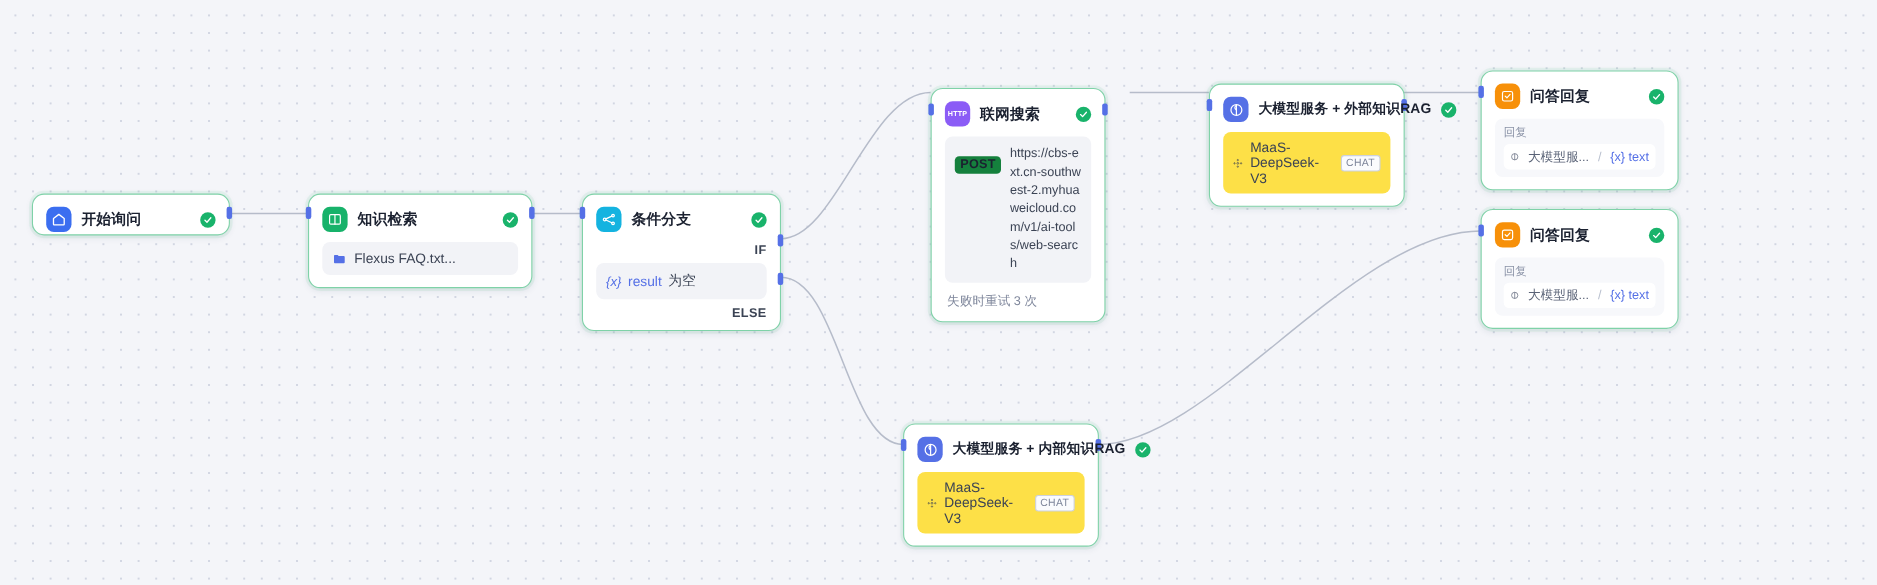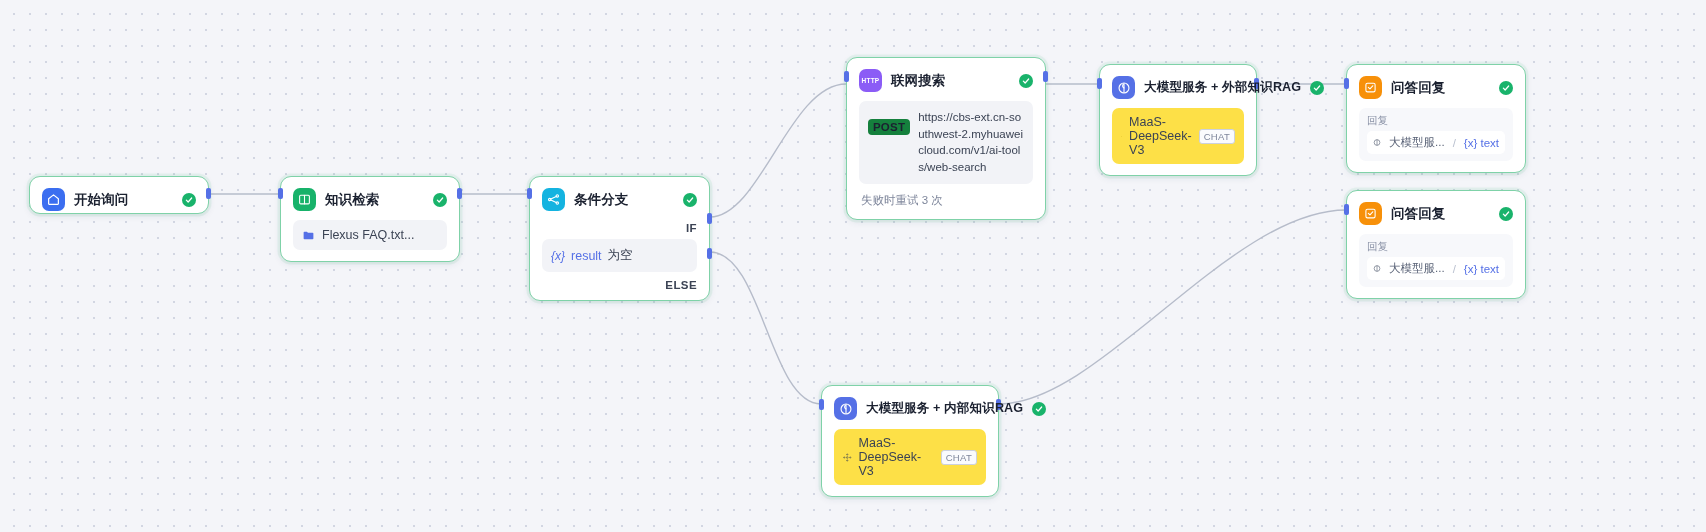--- a/index.html
+++ b/index.html
@@ -248,21 +248,21 @@
       </span>
       <span class="node-title">开始询问</span>
       <span class="status-dot">
         <svg width="8" height="8" viewBox="0 0 24 24" fill="none" stroke="#fff" stroke-width="3.6" stroke-linecap="round" stroke-linejoin="round">
             <path d="M4 12.5 L9.5 18 L20 6"></path>
           </svg>
       </span>
     </div>
   </div>
 
-  <div class="node" style="left:280px; top:176px; width:180px;">
+  <div class="node" style="left:280px; top:176px; width:204px;">
     <div class="port left" style="top:11px;"></div>
     <div class="port right" style="top:11px;"></div>
     <div class="node-head">
       <span class="node-icon" style="background:#17b26a;">
         <svg width="13" height="13" viewBox="0 0 24 24" fill="none" stroke="#fff" stroke-width="2" stroke-linecap="round" stroke-linejoin="round">
           <rect x="3" y="4" width="18" height="16" rx="2"></rect>
             <path d="M12 4 V20"></path>
         </svg>
       </span>
       <span class="node-title">知识检索</span>
@@ -309,21 +309,21 @@
     <div class="cond-expr">
       <span class="var-x">{x}</span>
       <span class="var-name">result</span>
       <span>为空</span>
     </div>
     <div class="cond-else">
       <span>ELSE</span>
     </div>
   </div>
 
-  <div class="node" style="left:846px; top:57px; width:200px;">
+  <div class="node" style="left:846px; top:80px; width:159px;">
     <div class="port left" style="top:13px;"></div>
     <div class="port right" style="top:13px;"></div>
     <div class="node-head">
       <span class="node-icon" style="background:#8b5cf6; font-size:6.5px; font-weight:700; letter-spacing:.2px;">
         <span>HTTP</span>
       </span>
       <span class="node-title">联网搜索</span>
       <span class="status-dot">
         <svg width="8" height="8" viewBox="0 0 24 24" fill="none" stroke="#fff" stroke-width="3.6" stroke-linecap="round" stroke-linejoin="round">
             <path d="M4 12.5 L9.5 18 L20 6"></path>
@@ -332,21 +332,21 @@
     </div>
     <div class="node-body">
       <div class="http-pill">
         <span class="method-tag">POST</span>
         <span class="url-text">https://cbs-ext.cn-southwest-2.myhuaweicloud.com/v1/ai-tools/web-search</span>
       </div>
       <div class="retry-text">失败时重试 3 次</div>
     </div>
   </div>
 
-  <div class="node" style="left:1099px; top:64px; width:158px;">
+  <div class="node" style="left:1099px; top:76px; width:178px;">
     <div class="port left" style="top:13px;"></div>
     <div class="port right" style="top:13px;"></div>
     <div class="node-head">
       <span class="node-icon" style="background:#5570e6;">
         <svg width="14" height="14" viewBox="0 0 24 24" fill="none" stroke="#fff" stroke-width="1.9">
           <circle cx="12" cy="12" r="8.5"></circle>
             <path d="M12 4.5 V19.5" stroke-linecap="round"></path>
           <path d="M12 12 C 9 10, 9 7.5, 11 5.6" stroke-linecap="round"></path>
         </svg>
       </span>

